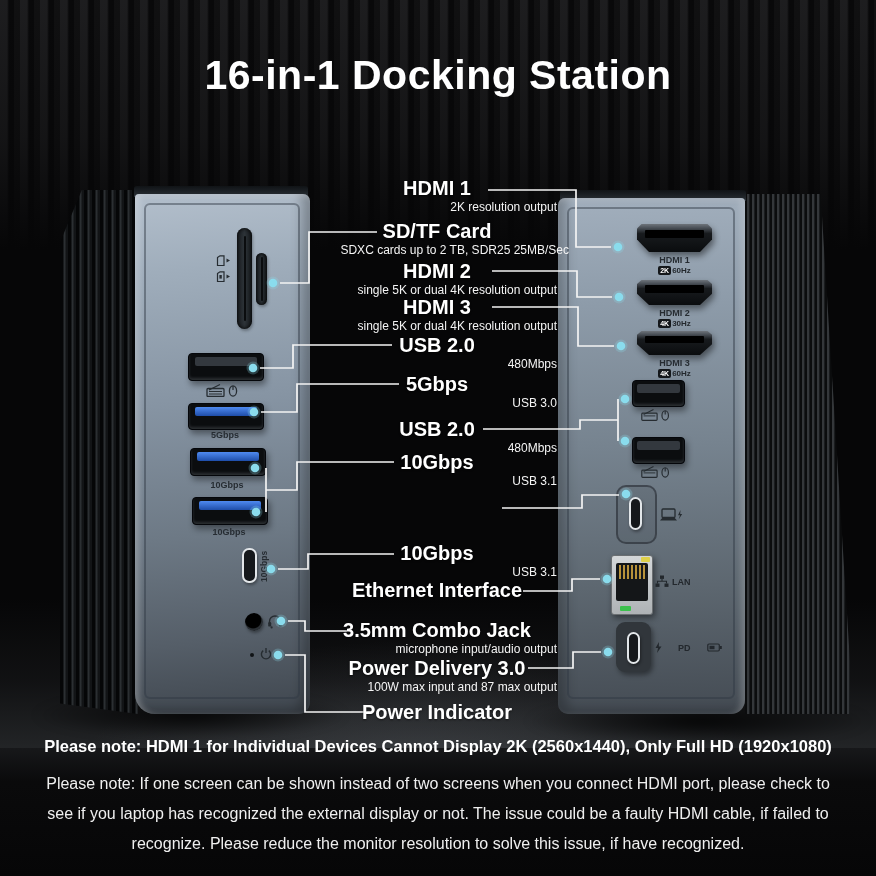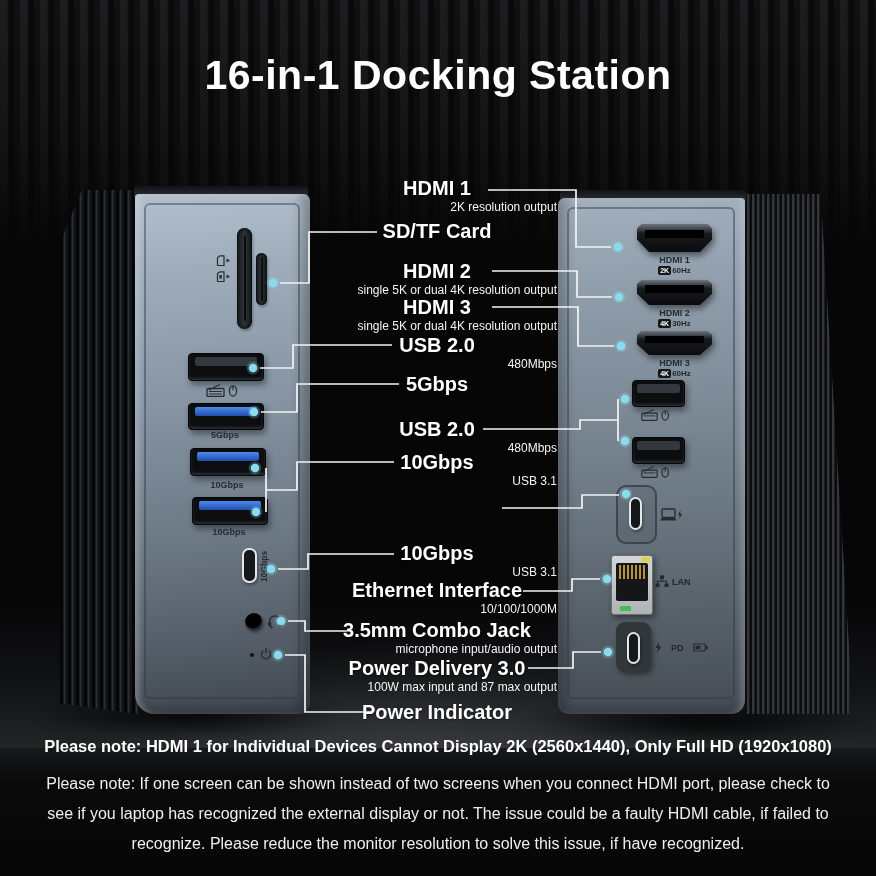--- a/index.html
+++ b/index.html
@@ -268,21 +268,21 @@
         <rect x="0.5" y="8.5" width="4" height="3.4" fill="#23282d"></rect>
         <rect x="9.5" y="8.5" width="4" height="3.4" fill="#23282d"></rect>
         <path d="M7,4 V6.2 M2.5,8.5 V6.2 H11.5 V8.5" fill="none" stroke="#23282d" stroke-width="1.1"></path>
       </svg>
       <span style="font-size:9px;font-weight:bold;color:#23282d;">LAN</span>
     </div>
 
     <div class="pd-block" style="left:58px;top:432px;width:35px;height:50px;">
       <div class="usbc-pill" style="left:11px;top:10px;width:9px;height:28px;"></div>
     </div>
-    <div style="position:absolute;left:97px;top:452px;display:flex;align-items:center;gap:9px;">
+    <div style="position:absolute;left:97px;top:452px;display:flex;align-items:center;gap:16px;">
       <svg width="7" height="11" viewBox="0 0 7 11">
         <polygon points="4,0 0.5,6 3,6 2,11 6.5,4.6 3.8,4.6" fill="#23282d"></polygon>
       </svg>
       <span style="font-size:9px;font-weight:bold;color:#23282d;">PD</span>
       <svg width="15" height="9" viewBox="0 0 15 9">
         <rect x="0.8" y="1" width="11.5" height="7" rx="1.2" fill="none" stroke="#23282d" stroke-width="1.2"></rect>
         <rect x="13" y="3" width="1.8" height="3" fill="#23282d"></rect>
         <rect x="2.5" y="2.8" width="5" height="3.4" fill="#23282d"></rect>
       </svg>
     </div>
@@ -342,51 +342,52 @@
   </svg>
 
   <div class="title">16-in-1 Docking Station</div>
 
   <div class="callout" style="top:177px">
     <div class="co-title">HDMI 1</div>
     <div class="co-sub">2K resolution output</div>
   </div>
   <div class="callout wide" style="top:220px">
     <div class="co-title">SD/TF Card</div>
+    <div class="co-sub">SDXC cards up to 2 TB, SDR25 25MB/Sec</div>
   </div>
   <div class="callout" style="top:260px">
     <div class="co-title">HDMI 2</div>
     <div class="co-sub">single 5K or dual 4K resolution output</div>
   </div>
   <div class="callout" style="top:296px">
     <div class="co-title">HDMI 3</div>
     <div class="co-sub">single 5K or dual 4K resolution output</div>
   </div>
   <div class="callout" style="top:334px">
     <div class="co-title">USB 2.0</div>
     <div class="co-sub">480Mbps</div>
   </div>
   <div class="callout" style="top:373px">
     <div class="co-title">5Gbps</div>
+    <div class="co-sub">USB 3.0</div>
   </div>
   <div class="callout" style="top:418px">
     <div class="co-title">USB 2.0</div>
     <div class="co-sub">480Mbps</div>
   </div>
   <div class="callout" style="top:451px">
     <div class="co-title">10Gbps</div>
     <div class="co-sub">USB 3.1</div>
   </div>
   <div class="callout" style="top:542px">
     <div class="co-title">10Gbps</div>
     <div class="co-sub">USB 3.1</div>
   </div>
   <div class="callout" style="top:579px">
     <div class="co-title">Ethernet Interface</div>
-    <div class="co-sub">10/100/1000M</div>
   </div>
   <div class="callout" style="top:619px">
     <div class="co-title">3.5mm Combo Jack</div>
     <div class="co-sub">microphone input/audio output</div>
   </div>
   <div class="callout" style="top:657px">
     <div class="co-title">Power Delivery 3.0</div>
     <div class="co-sub">100W max input and 87 max output</div>
   </div>
   <div class="callout" style="top:701px">

